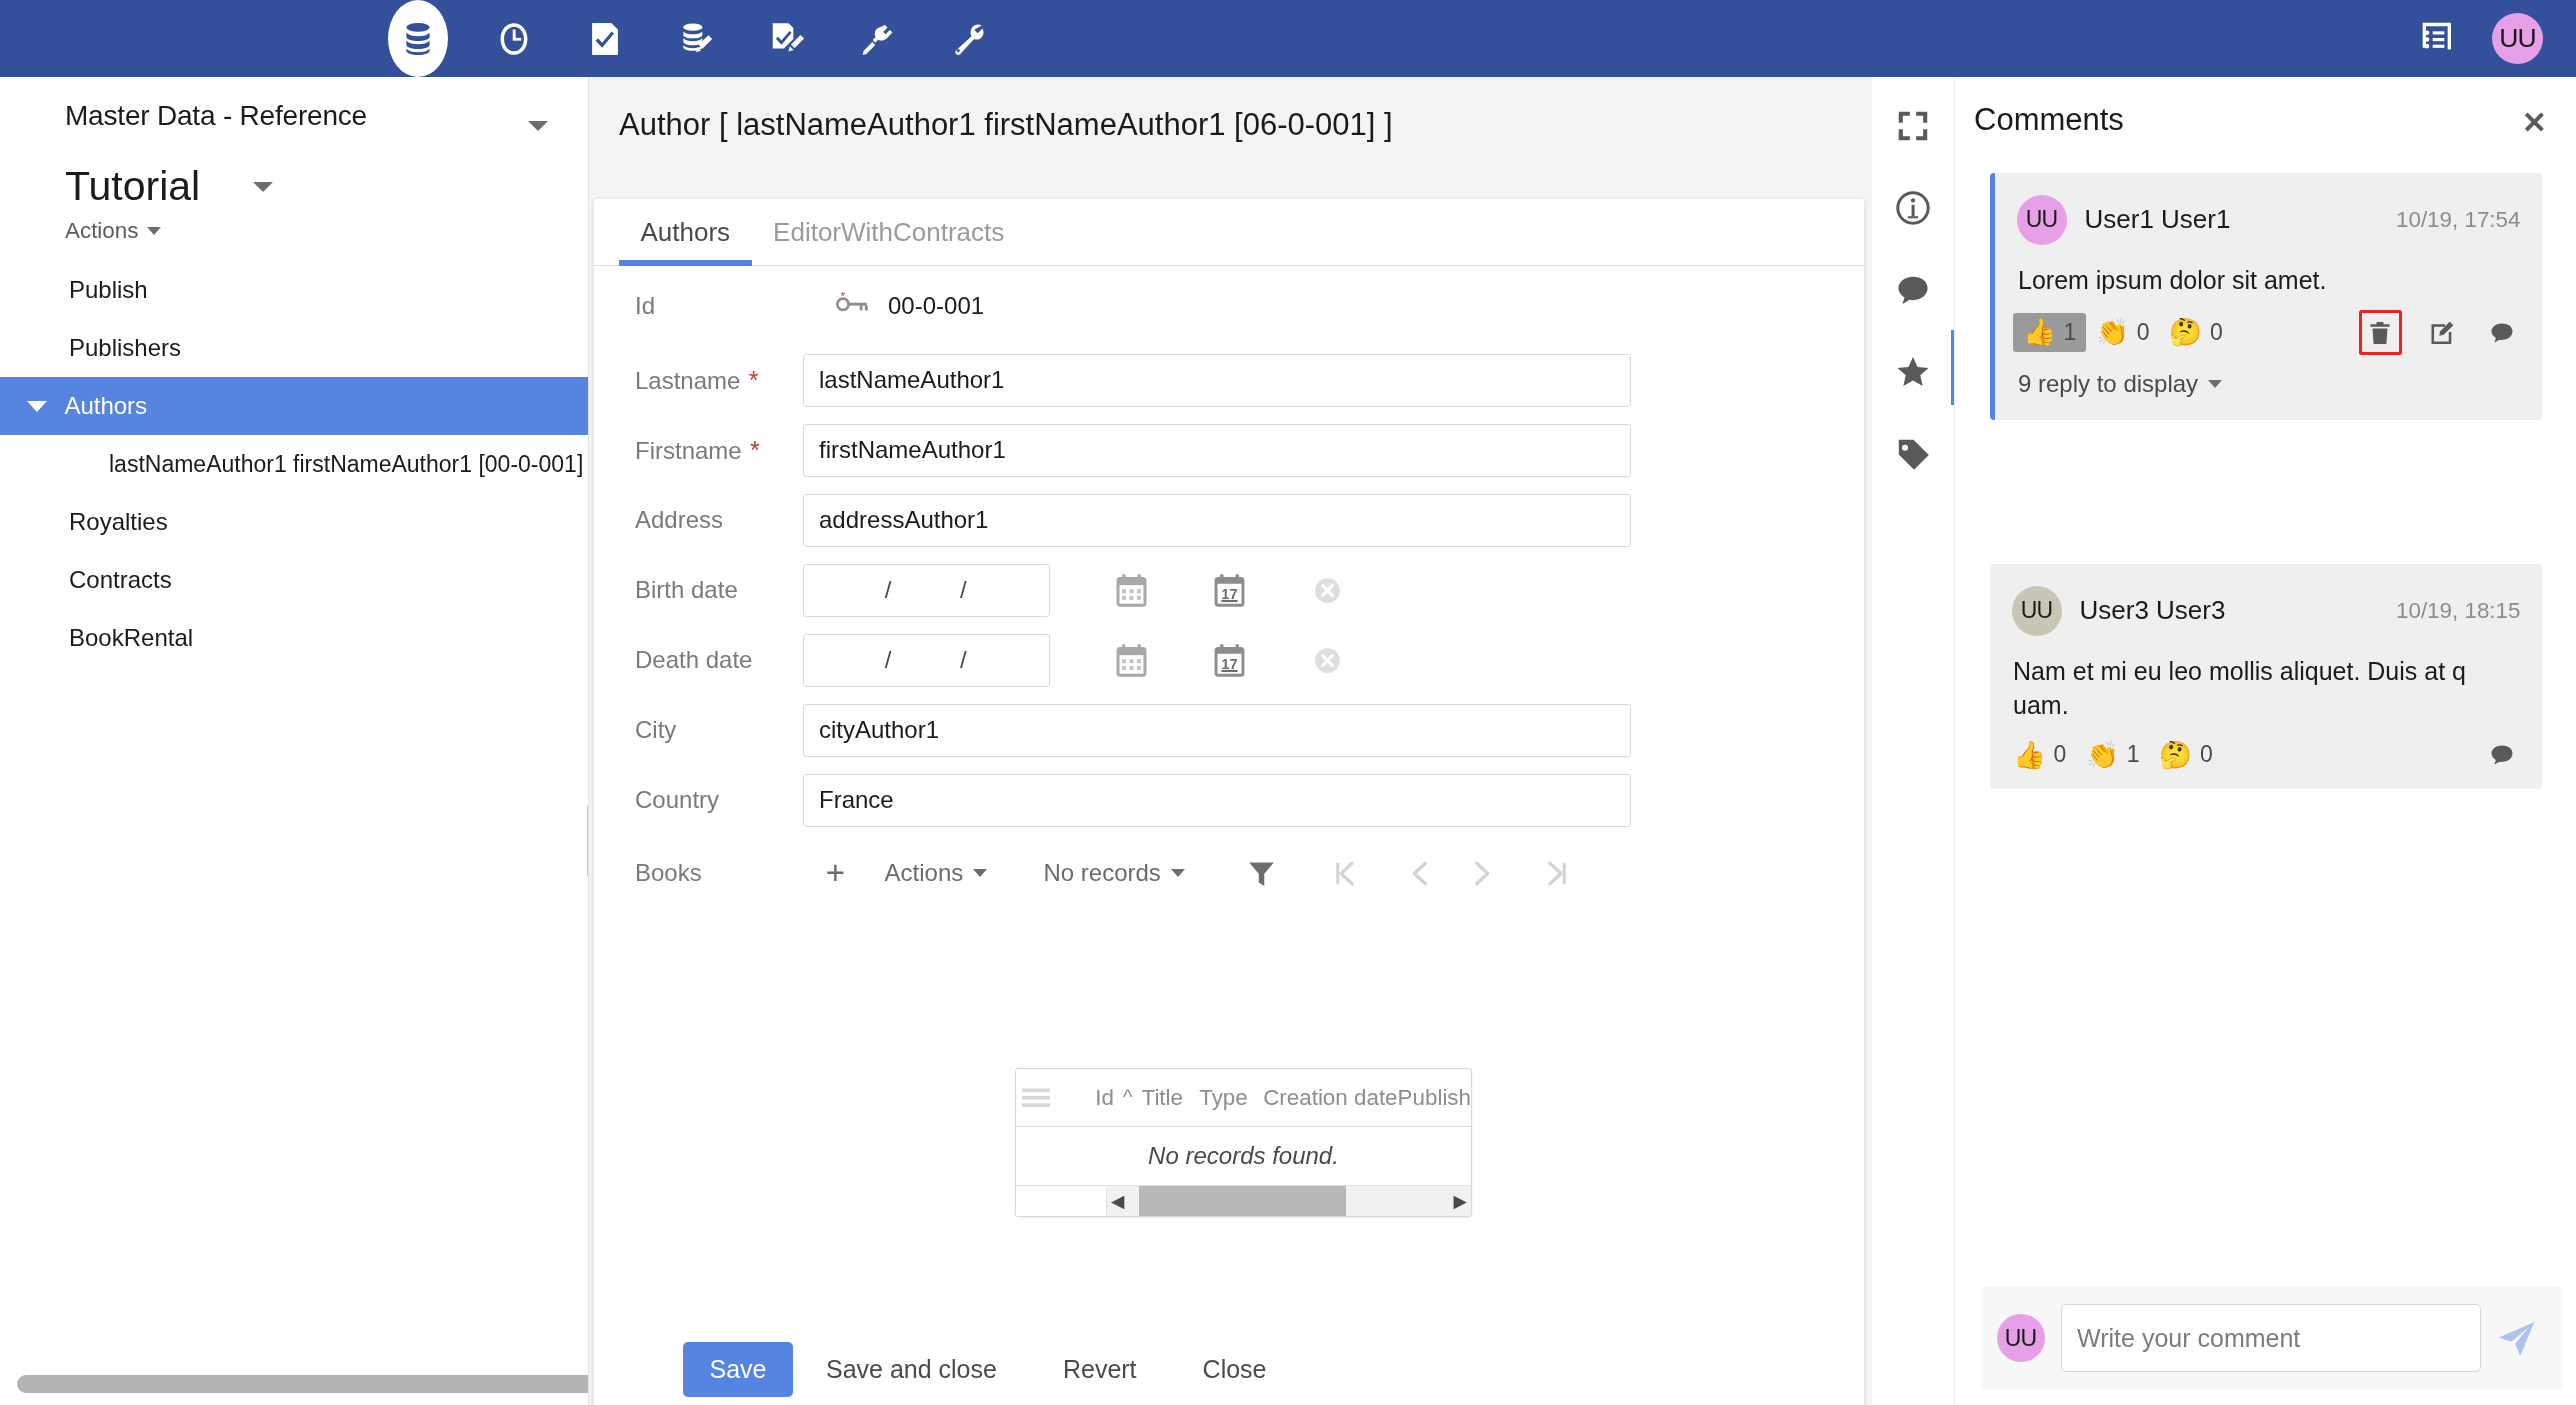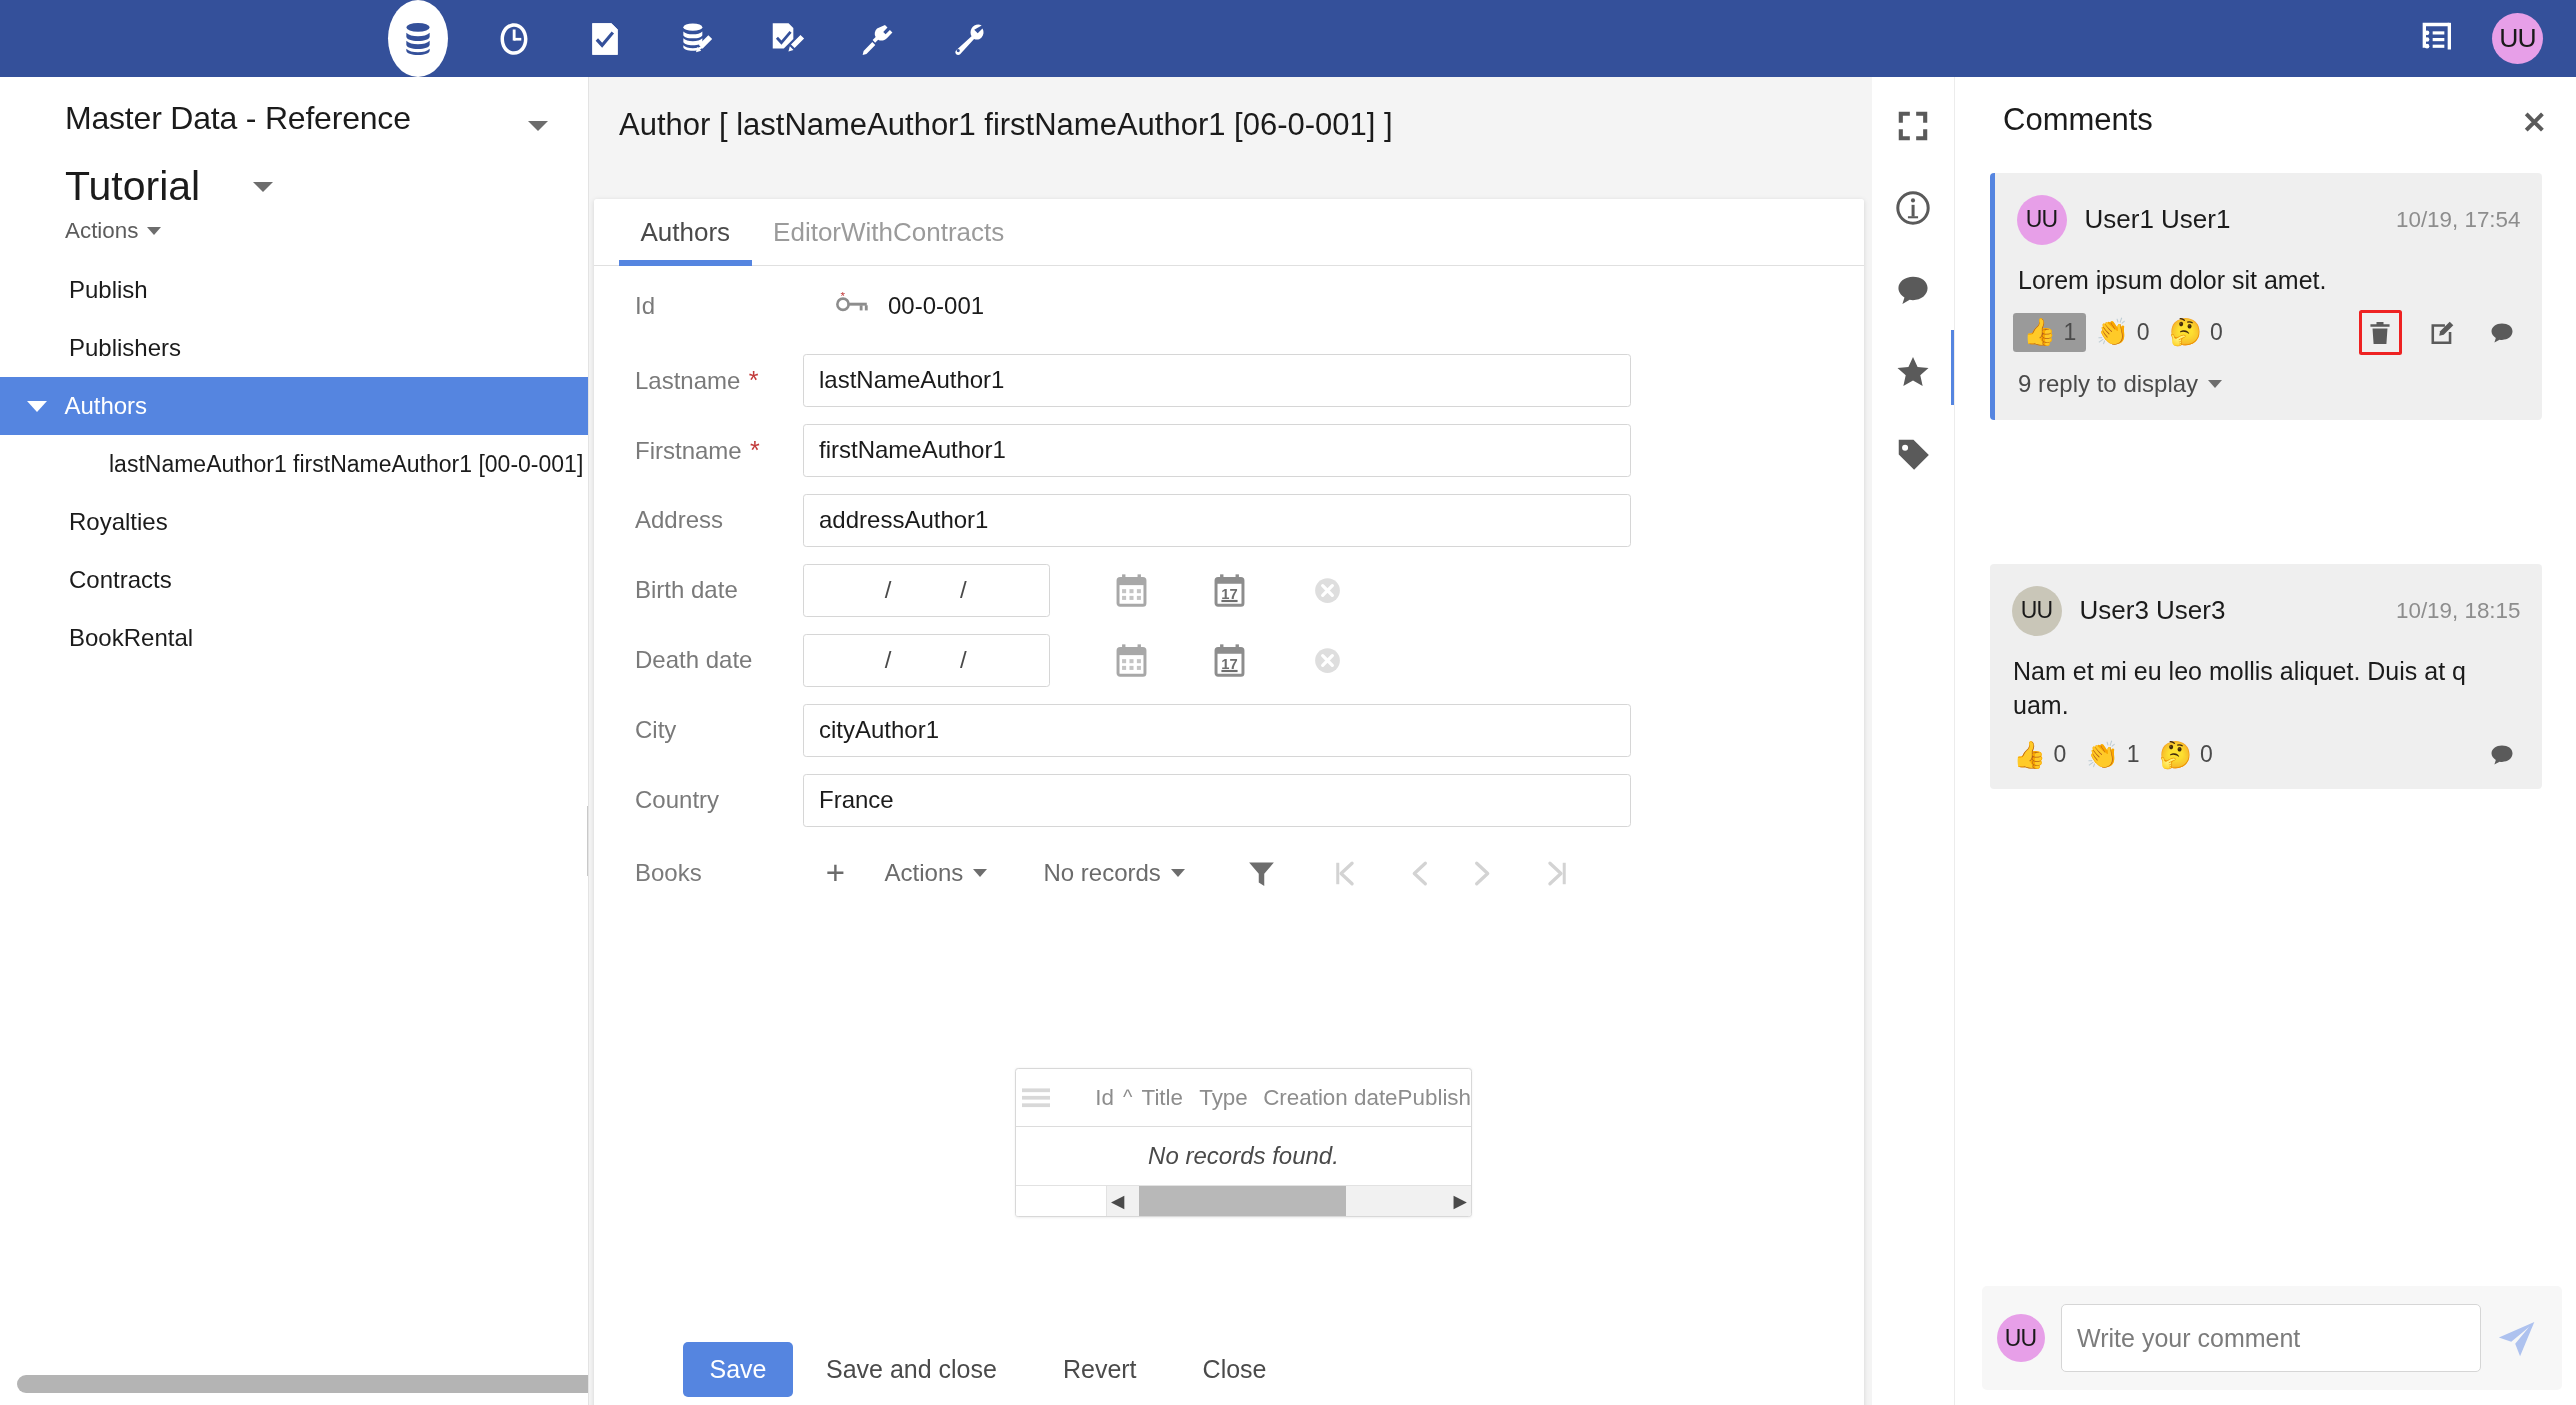--- a/index.html
+++ b/index.html
@@ -29,21 +29,21 @@
     display:flex; align-items:center; justify-content:center; letter-spacing:-0.8px;
   }
 
   
   .sidebar {
     position:absolute; left:0; top:77px; width:589px; height:1328px;
     background:#ffffff; border-right:0.8px solid #e3e3e3; overflow:hidden;
   }
   .sb-title {
     position:absolute; left:65px; top:23px;
-    font-size:32px; color:#1b1b1b; letter-spacing:-0.2px; white-space:nowrap;
+    font-size:28px; color:#1b1b1b; letter-spacing:-0.2px; white-space:nowrap;
   }
   .sb-title-caret { position:absolute; left:528px; top:44px; }
   .caret { width:0;height:0;border-left:10px solid transparent;border-right:10px solid transparent;border-top:10.8px solid #6d6d6d; }
   .caret.sm { border-left-width:7.5px;border-right-width:7.5px;border-top-width:8.3px; }
   .sb-sub { position:absolute; left:65px; top:86px; font-size:41px; color:#1b1b1b; }
   .sb-sub-caret { position:absolute; left:253px; top:105px; }
   .sb-actions { position:absolute; left:65px; top:141px; font-size:22.4px; color:#5c5c5c; display:flex; align-items:center; gap:8.3px; cursor:pointer; }
 
   .sb-nav { position:absolute; left:0; top:184px; width:589px; }
   .sb-item {
@@ -129,21 +129,21 @@
   
   .rail { position:absolute; left:1872px; top:77px; width:82px; height:1328px; background:#ffffff; }
   .rail .ri { width:82px; height:82px; display:flex; align-items:center; justify-content:center; cursor:pointer; }
   .rail .ri svg { width:38px; height:38px; fill:#5a5a5a; }
   .rail .ri.expand { margin-top:8.3px; }
   .rail-sel { position:absolute; left:79px; top:253px; width:5.8px; height:75px; background:#5585E0; }
 
   
   .comments { position:absolute; left:1954px; top:77px; width:622px; height:1328px; background:#ffffff; border-left:0.8px solid #ececec; }
   .cm-head { position:absolute; left:0; top:0; width:622px; height:86px; display:flex; align-items:center; }
-  .cm-title { margin-left:48px; font-size:31px; color:#1b1b1b; }
+  .cm-title { margin-left:19px; font-size:31px; color:#1b1b1b; }
   .cm-close { position:absolute; right:30px; top:31px; font-size:30px; color:#5a5a5a; cursor:pointer; line-height:1; font-weight:bold; }
 
   .cm-card { position:absolute; left:35px; width:552px; background:#efefef; border-radius:4.1px; }
   .cm-card.sel { border-left:5.8px solid #5585E0; }
   .cm-head2 { display:flex; align-items:center; padding:21.5px 21.5px 0 21.5px; }
   .cm-av { width:50px; height:50px; border-radius:50%; display:flex; align-items:center; justify-content:center; font-size:23px; color:#1a1a1a; letter-spacing:-0.8px; flex:none; }
   .cm-name { margin-left:18px; font-size:26px; color:#1b1b1b; white-space:nowrap; }
   .cm-date { margin-left:auto; font-size:22.4px; color:#8d8d8d; white-space:nowrap; }
   .cm-body { padding:18px 23px 0 23px; font-size:25px; color:#1b1b1b; line-height:1.38; }
   .cm-react { display:flex; align-items:center; padding:13.2px 21.5px 15px 18px; }

